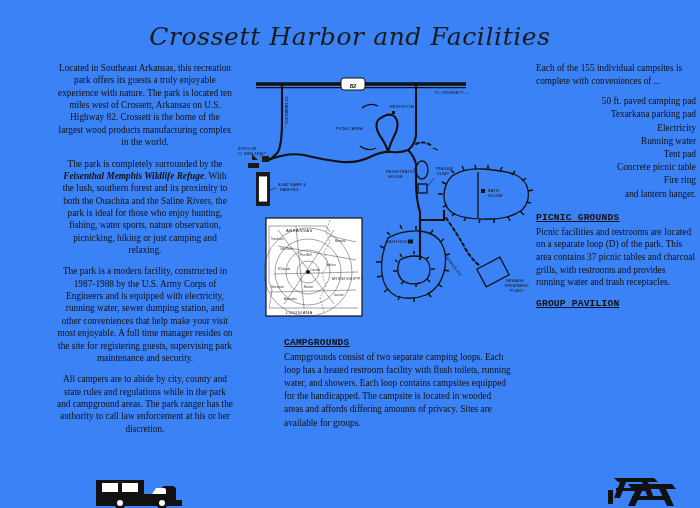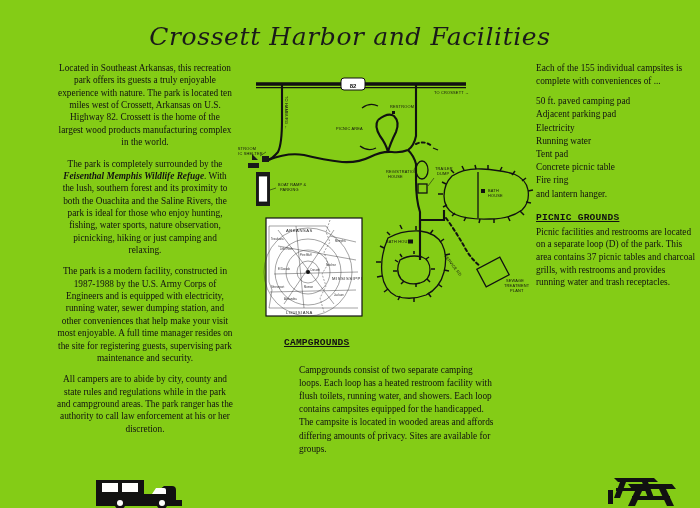--- a/index.html
+++ b/index.html
@@ -11,21 +11,21 @@
     width: 700px;
     height: 508px;
     position: relative;
     overflow: hidden;
     font-family: "Liberation Serif", "DejaVu Serif", serif;
     color: #111111;
   }
   .page {
     position: absolute;
     inset: 0;
-    background: #84cc16;
+    background: #3b82f6;
   }
 
   
   .title {
     position: absolute;
     top: 22px;
     left: 0;
     width: 700px;
     text-align: center;
     font-family: "DejaVu Serif", "Liberation Serif", serif;
@@ -63,21 +63,21 @@
     line-height: 1.36;
   }
   .col-right p {
     margin: 0 0 8px 0;
   }
 
   .amenities {
     margin: 0 0 10px 0;
     padding: 0;
     list-style: none;
-    text-align: left;
+    text-align: right;
   }
   .amenities li {
     line-height: 1.42;
   }
 
   .sec-head {
     font-weight: bold;
     text-decoration: underline;
     font-size: 9.6px;
     margin: 0 0 2px 0;
@@ -87,21 +87,21 @@
 
   .col-center-text {
     position: absolute;
     left: 284px;
     top: 336px;
     width: 228px;
     font-size: 9.3px;
     line-height: 1.4;
   }
   .col-center-text p {
-    margin: 15px;
+    margin: 0;
   }
 
   
   .map {
     position: absolute;
     left: 238px;
     top: 60px;
     width: 300px;
     height: 265px;
   }
@@ -309,32 +309,33 @@
 
   <div class="col-center-text">
     <div class="sec-head">CAMPGROUNDS</div>
     <p>Campgrounds consist of two separate camping loops. Each loop has a heated restroom facility with flush toilets, running water, and showers. Each loop contains campsites equipped for the handicapped. The campsite is located in wooded areas and affords differing amounts of privacy. Sites are available for groups.</p>
   </div>
 
   <div class="col-right">
     <p>Each of the 155 individual campsites is complete with conveniences of ...</p>
     <ul class="amenities">
       <li>50 ft. paved camping pad</li>
-      <li>Adjacent parking pad</li>
+      <li>Texarkana parking pad</li>
       <li>Electricity</li>
       <li>Running water</li>
       <li>Tent pad</li>
       <li>Concrete picnic table</li>
       <li>Fire ring</li>
       <li>and lantern hanger.</li>
     </ul>
 
     <div class="sec-head">PICNIC GROUNDS</div>
     <p>Picnic facilities and restrooms are located on a separate loop (D) of the park. This area contains 37 picnic tables and charcoal grills, with restrooms and provides running water and trash receptacles.</p>
 
+    <div class="sec-head">GROUP PAVILION</div>
   </div>
 
   <div class="icon-rv">
     <svg width="92" height="34" viewBox="0 0 92 34" xmlns="http://www.w3.org/2000/svg">
 
       <path d="M2 6 h48 v14 h10 l10 -8 h8 a4 4 0 0 1 4 4 v10 h6 v6 H2 z" fill="#111"></path>
 
       <rect x="8" y="9" width="16" height="9" fill="#fdfdfc"></rect>
       <rect x="28" y="9" width="16" height="9" fill="#fdfdfc"></rect>
       <path d="M62 14 h8 a2 2 0 0 1 2 2 v4 h-14 z" fill="#fdfdfc"></path>

